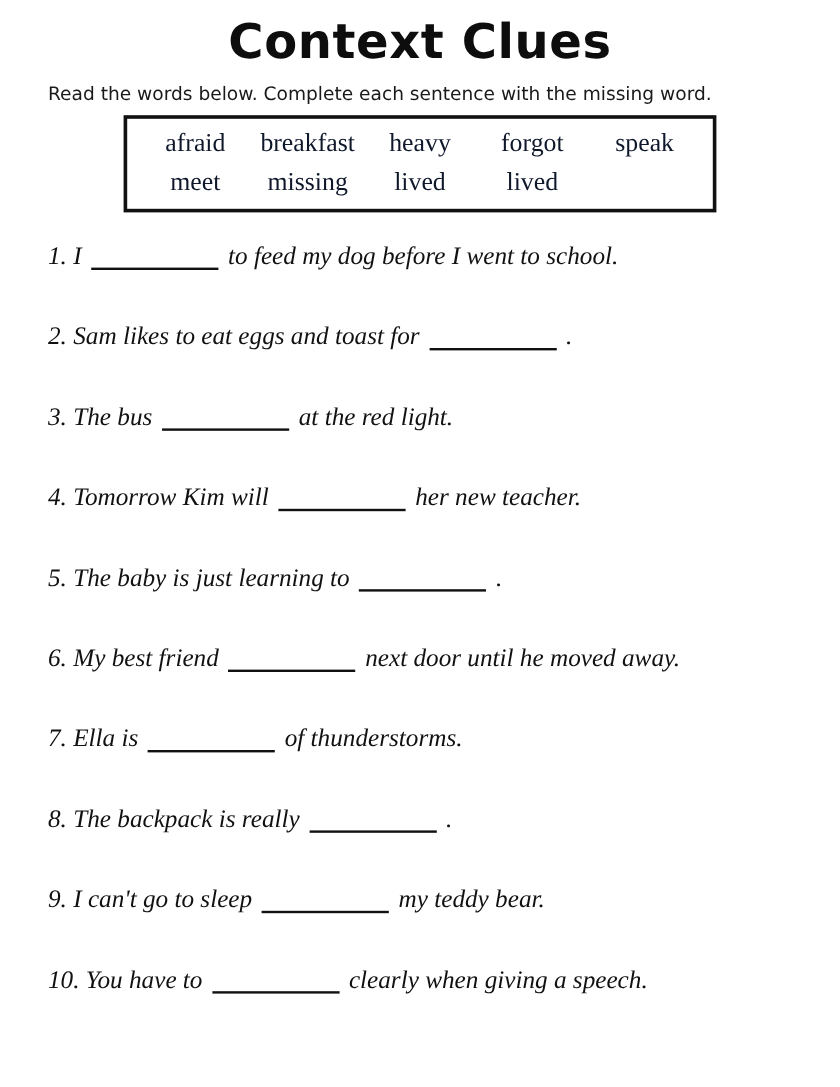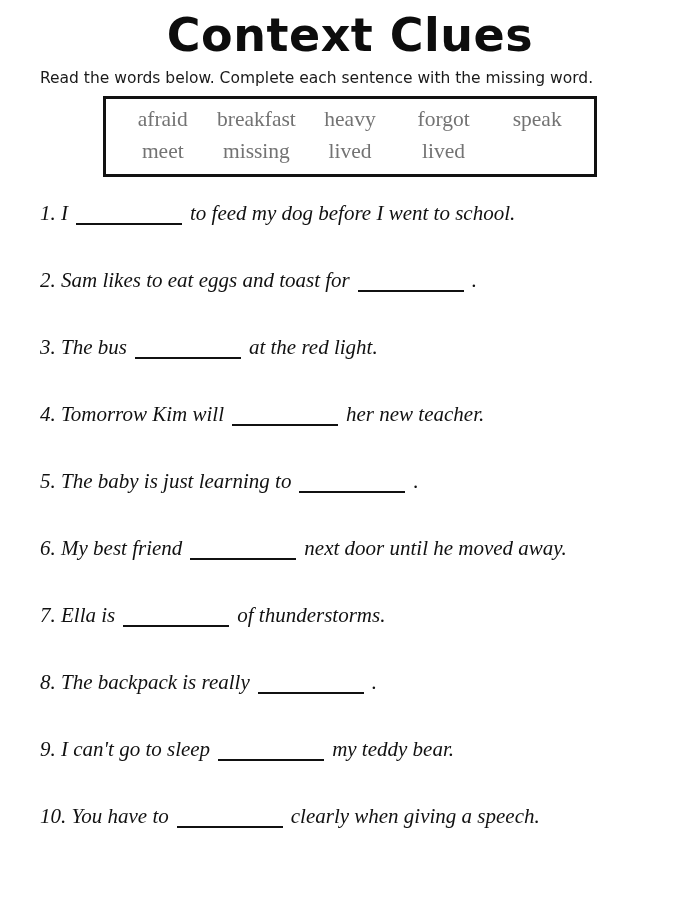--- a/index.html
+++ b/index.html
@@ -11,21 +11,21 @@
     background: #ffffff;
     color: #111111;
     overflow: hidden;
     margin: 0 auto;
   }
   .title {
     padding-top: 13px;
     text-align: center;
     font-family: "DejaVu Sans", sans-serif;
     font-weight: 800;
-    font-size: 46px;
+    font-size: 40px;
     line-height: 44px;
     color: #0d0d0d;
     letter-spacing: 0.5px;
   }
   .instructions {
     margin: 11px 16px 0 40px;
     font-family: "DejaVu Sans", sans-serif;
     font-size: 15.5px;
     line-height: 21px;
     color: #1a1a1a;
@@ -39,21 +39,21 @@
   }
   .word-row {
     display: grid;
     grid-template-columns: repeat(5, 1fr);
   }
   .word-cell {
     font-family: "Liberation Serif", "DejaVu Serif", serif;
     font-size: 21.5px;
     line-height: 32px;
     text-align: center;
-    color: #737373;
+    color: #0f172a;
     white-space: nowrap;
   }
   .sentences {
     margin: 22px 0 0 40px;
     font-family: "Liberation Serif", "DejaVu Serif", serif;
     font-size: 21px;
     color: #111111;
   }
   .sentence {
     height: 28px;

